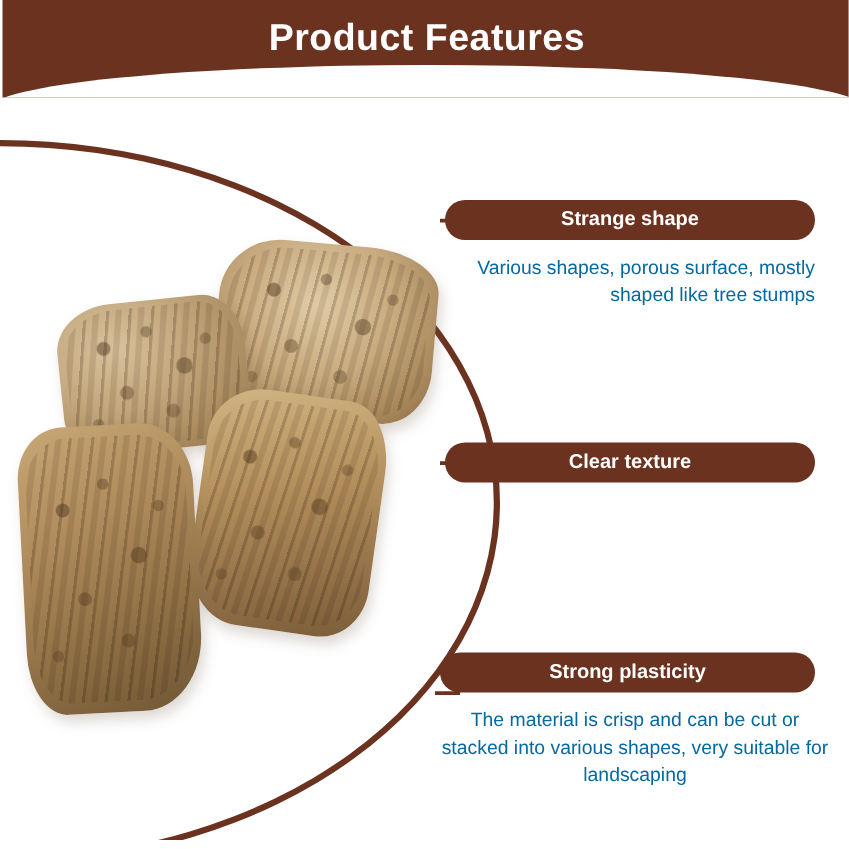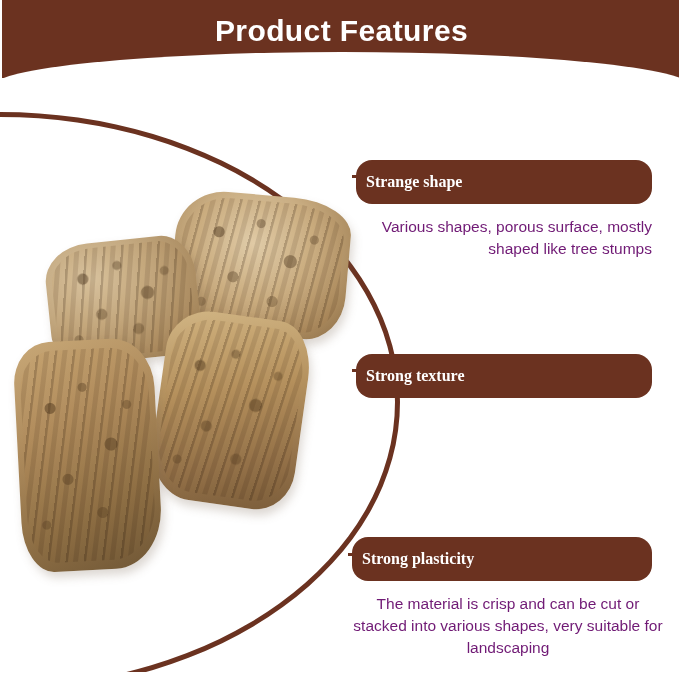--- a/index.html
+++ b/index.html
@@ -145,57 +145,56 @@
       radial-gradient(circle at 12% 85%, rgba(70,48,24,0.28) 0 4px, transparent 5px);
     z-index: 2;
   }
 
   
   .feature {
     position: absolute;
     width: 296px;
   }
   .feature-bar {
-    height: 44px;
+    height: 32px;
     background: #6b3220;
     border-radius: 16px;
     display: flex;
     align-items: center;
-    justify-content: flex-start;
+    justify-content: center;
     box-sizing: border-box;
     padding: 0 10px;
-    font-family: Liberation Serif, serif;
   }
   .feature-bar-label {
     color: #ffffff;
     font-size: 16px;
     font-weight: bold;
     white-space: nowrap;
   }
   .feature-text {
     margin-top: 12px;
-    color: #701a75;
+    color: #0369a1;
     font-size: 15.5px;
     line-height: 22px;
     text-align: right;
   }
   .feature-text.center {
     text-align: center;
   }
 
   
   #feature-1 { left: 352px; top: 160px; width: 300px; }
   #feature-1 .feature-bar { width: 296px; margin-left: 4px; }
   #feature-1 .feature-text { text-align: right; }
 
   #feature-2 { left: 352px; top: 354px; width: 300px; }
   #feature-2 .feature-bar { width: 296px; margin-left: 4px; }
   #feature-2 .feature-text { text-align: center; }
 
-  #feature-3 { left: 348px; top: 537px; width: 320px; }
+  #feature-3 { left: 348px; top: 522px; width: 320px; }
   #feature-3 .feature-bar { width: 300px; margin-left: 4px; }
   #feature-3 .feature-text { text-align: center; width: 320px; }
 
   .divider-line {
     position: absolute;
     background: #6b3220;
     height: 3px;
   }
   #line-1 { left: 352px; top: 175px; width: 20px; }
   #line-2 { left: 352px; top: 369px; width: 20px; }
@@ -226,21 +225,21 @@
   <div class="feature" id="feature-1">
     <div class="feature-bar">
       <span class="feature-bar-label">Strange shape</span>
     </div>
     <div class="feature-text">Various shapes, porous surface, mostly shaped like tree stumps</div>
   </div>
 
   <div class="divider-line" id="line-2"></div>
   <div class="feature" id="feature-2">
     <div class="feature-bar">
-      <span class="feature-bar-label">Strong texture</span>
+      <span class="feature-bar-label">Clear texture</span>
     </div>
   </div>
 
   <div class="divider-line" id="line-3"></div>
   <div class="feature" id="feature-3">
     <div class="feature-bar">
       <span class="feature-bar-label">Strong plasticity</span>
     </div>
     <div class="feature-text">The material is crisp and can be cut or stacked into various shapes, very suitable for landscaping</div>
   </div>

